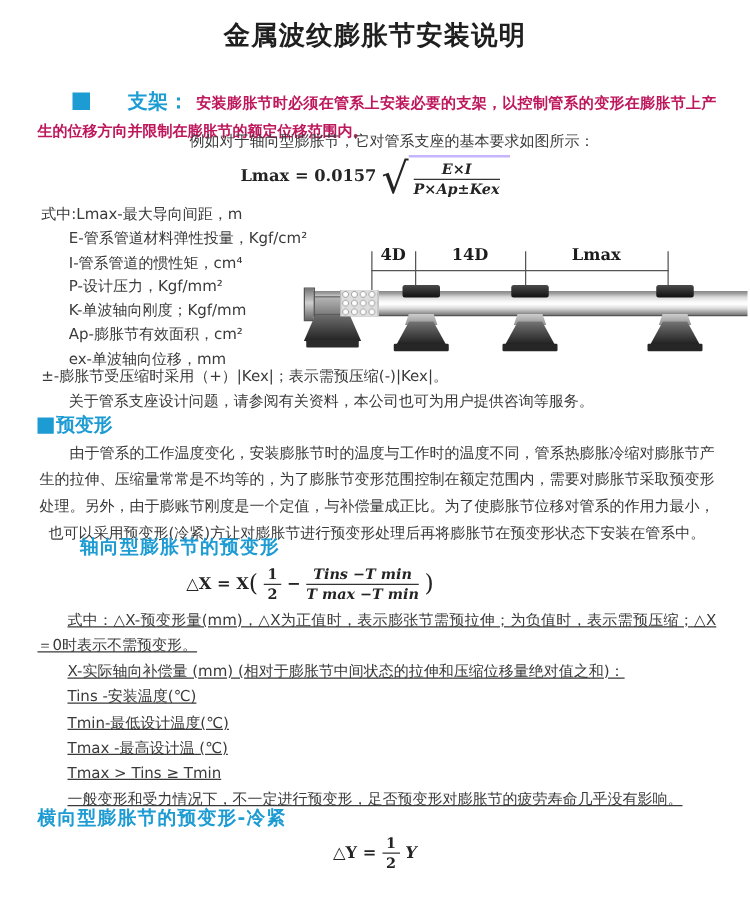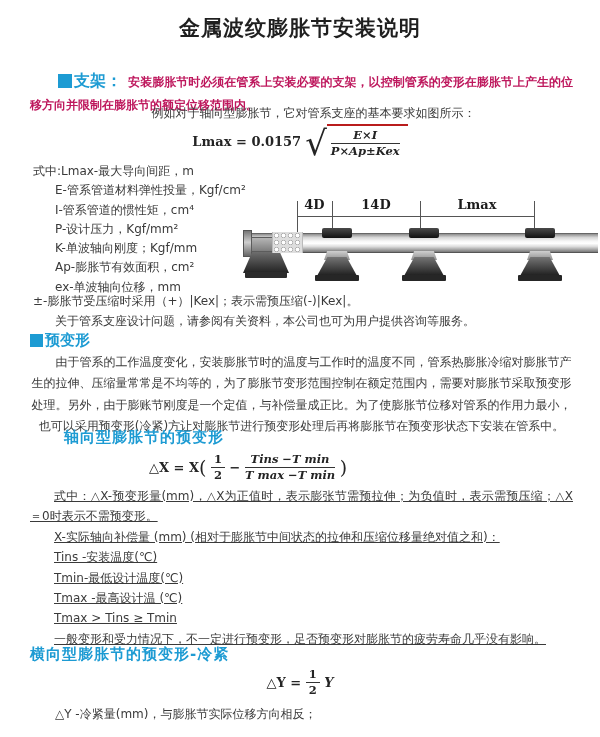--- a/index.html
+++ b/index.html
@@ -6,21 +6,21 @@
   .page{
     position:relative;width:600px;height:737px;background:#fff;overflow:hidden;
     font-family:"DejaVu Sans","Liberation Sans",sans-serif;color:#3a3a3a;
   }
   .doc-title{
     position:absolute;top:14px;left:0;width:600px;text-align:center;
     font-size:21px;font-weight:bold;color:#1f1f1f;letter-spacing:1px;
   }
   
   .sq{display:inline-block;width:14px;height:14px;background:#1d9bd3;vertical-align:-2px;margin-right:2px;}
-  .sec-head-inline{font-size:16px;font-weight:bold;color:#1d9bd3;margin-right:6px;}
+  .sec-head-inline{font-size:16px;font-weight:bold;color:#1d9bd3;margin-right:6px;margin-left:28px;}
   .sec-head-block{position:absolute;left:30px;font-size:15px;font-weight:bold;color:#1d9bd3;}
   .subtitle{position:absolute;font-size:15px;font-weight:bold;color:#1d9bd3;letter-spacing:1px;}
   
   .blk{position:absolute;left:30px;width:543px;font-size:12px;line-height:20px;color:#3a3a3a;}
   .just{text-align:justify;}
   .ind{text-indent:24px;text-align:center;}
   
   .intro{position:absolute;top:57px;left:30px;width:543px;font-size:12px;line-height:23px;text-align:justify;text-indent:28px;}
   .intro .body-run{font-weight:bold;color:#be185d;}
   
@@ -28,21 +28,21 @@
   .deflist .def{white-space:nowrap;}
   .deflist .def.sub{padding-left:22px;}
   
   .formula{position:absolute;display:flex;align-items:center;justify-content:center;
     font-family:"DejaVu Serif","Liberation Serif",serif;font-weight:bold;color:#242424;font-size:13px;}
   .frac{display:inline-flex;flex-direction:column;text-align:center;font-size:11.5px;line-height:13px;vertical-align:middle;}
   .frac .num{border-bottom:1.3px solid #333;padding:0 3px 1px;}
   .frac .den{padding-top:1px;}
   .it{font-style:italic;}
   .rad{font-size:34px;font-weight:normal;line-height:26px;margin-left:4px;transform:translateY(2px);}
-  .sqrt-content{border-top:2px solid #b91c1c;padding:3px 8px 0 4px;}
+  .sqrt-content{border-top:2px solid #c4b5fd;padding:3px 8px 0 4px;}
   .big-paren{font-size:19px;font-weight:normal;transform:translateY(-1px);}
   
   .diagram{position:absolute;top:193px;left:243px;width:357px;height:95px;}
   .dim-line{position:absolute;top:23px;left:54px;width:238px;height:0;border-top:1px solid #555;}
   .tick{position:absolute;top:8px;width:0;height:32px;border-left:1px solid #555;}
   .tick.t0{left:54px;}.tick.t1{left:89px;}.tick.t2{left:177px;}.tick.t3{left:291px;}
   .dim-label{position:absolute;top:4px;font-family:"DejaVu Serif","Liberation Serif",serif;
     font-weight:bold;font-size:13px;color:#1c1c1c;text-align:center;}
   .dim-label.l0{left:54px;width:35px;}
   .dim-label.l1{left:89px;width:88px;}
@@ -169,15 +169,14 @@
 
   <div class="subtitle" style="top:645px;left:30px;">横向型膨胀节的预变形-冷紧</div>
 
   <div class="formula" style="top:668px;left:0;width:600px;">
     <span>△Y =</span>&nbsp;<span class="frac">
         <span class="num">1</span>
         <span class="den">2</span>
       </span>&nbsp;<span class="it">Y</span>
   </div>
 
-  <div class="blk" style="top:704px;left:55px;width:520px;">△Y -冷紧量(mm)，与膨胀节实际位移方向相反；</div>
 
 </div>
 
 </body></html>

